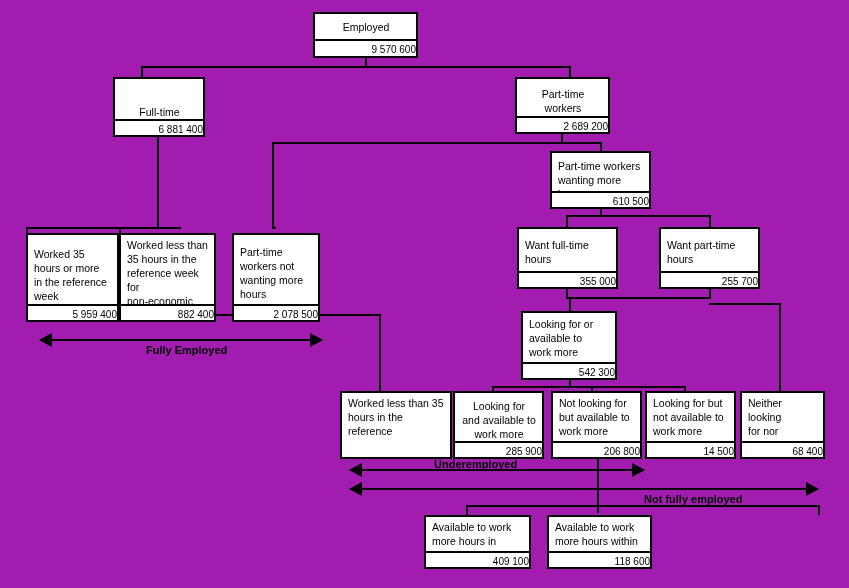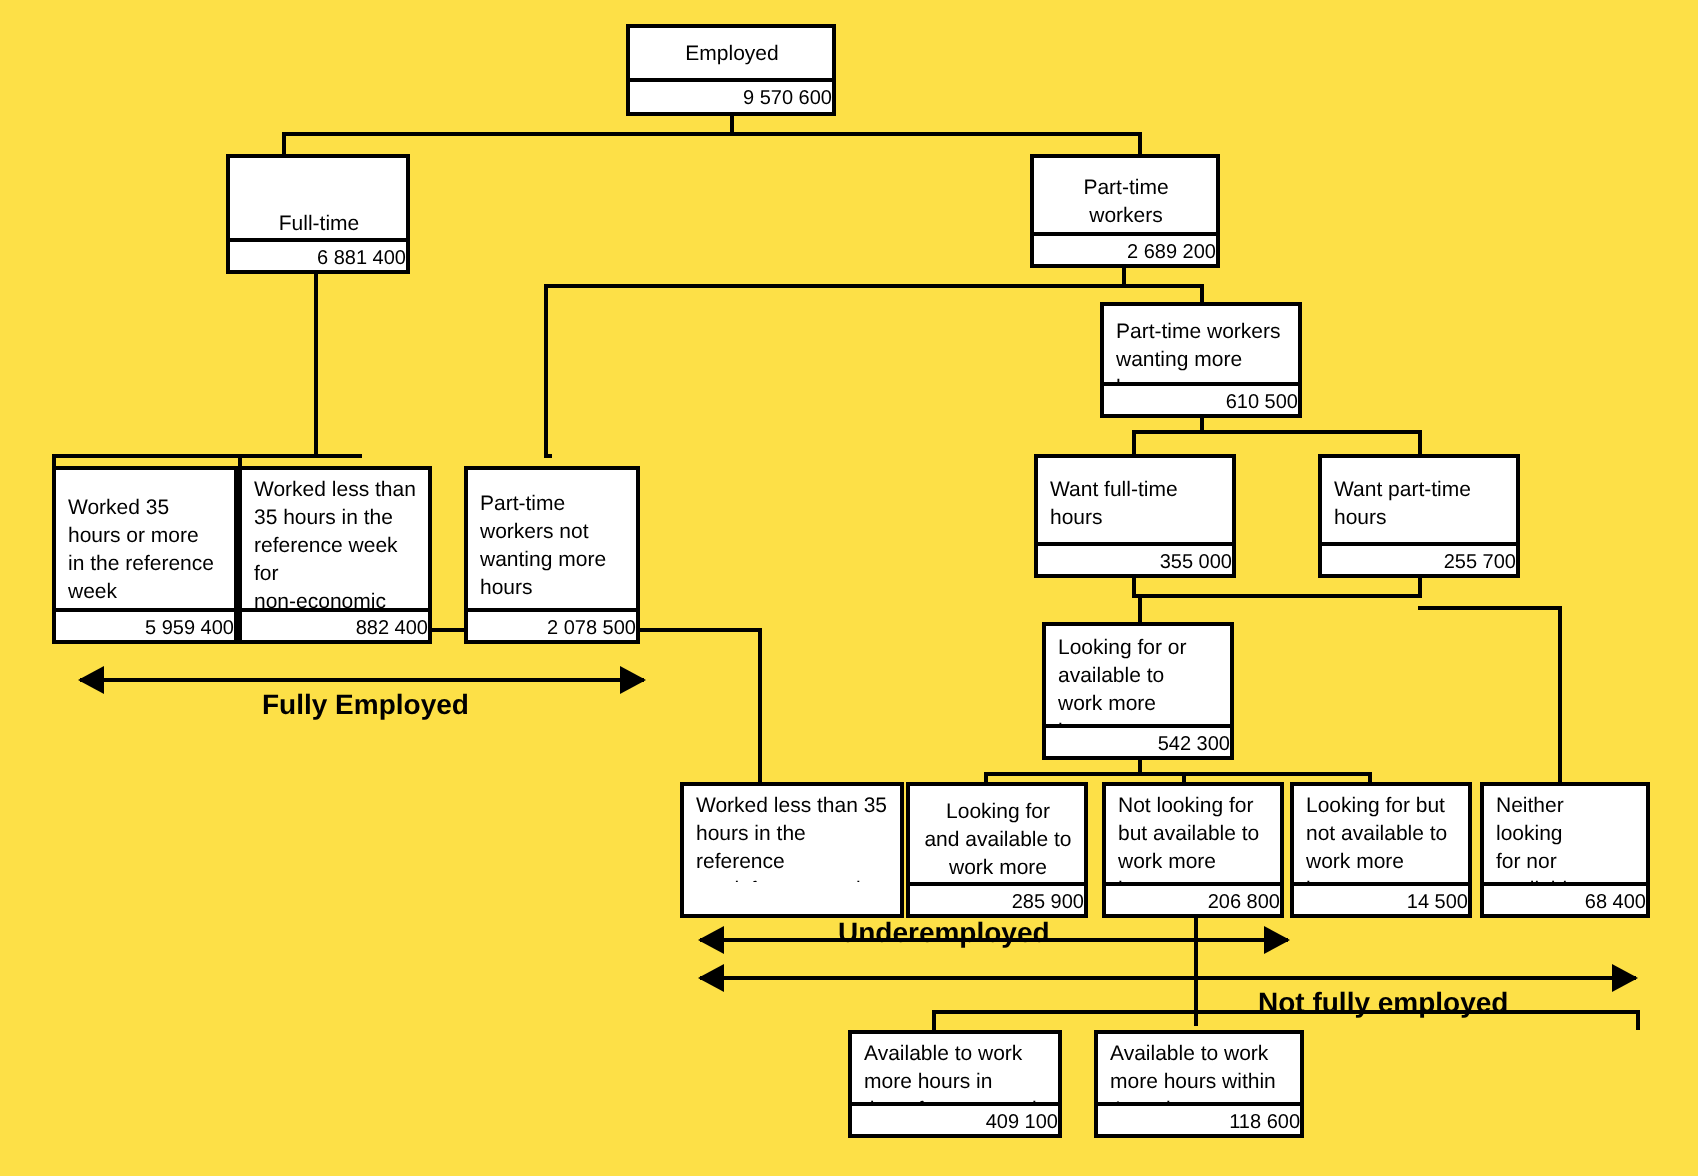--- a/index.html
+++ b/index.html
@@ -1,17 +1,17 @@
 <!DOCTYPE html>
 <html><head>
 <meta charset="utf-8">
 <style>
   html,body{margin:0;padding:0;background:#fff;}
   body{font-family:"Liberation Sans", sans-serif;}
-  #canvas{position:relative;width:849px;height:588px;background:#fde047;overflow:hidden;}
+  #canvas{position:relative;width:849px;height:588px;background:#a21caf;overflow:hidden;}
 
   
   .node{position:absolute;border:2px solid #000;background:#fff;box-sizing:border-box;z-index:3;}
   .node .label{
     font-size:10.5px;line-height:14px;color:#000;
     padding:4px 5px 2px 6px;box-sizing:border-box;overflow:hidden;
   }
   .node .value{
     border-top:2px solid #000;font-size:10px;line-height:13px;
     text-align:right;padding:2px 0 2px 0;box-sizing:border-box;color:#000;
@@ -26,22 +26,22 @@
 
   
   .arrow{position:absolute;height:2px;background:#000;z-index:2;}
   .arrow::before,.arrow::after{
     content:"";position:absolute;top:-6px;width:0;height:0;
     border-top:7px solid transparent;border-bottom:7px solid transparent;
   }
   .arrow::before{left:-1px;border-right:13px solid #000;}
   .arrow::after{right:-1px;border-left:13px solid #000;}
   .arrow-label{
-    position:absolute;font-size:14px;font-weight:bold;color:#000;
-    white-space:nowrap;z-index:4;
+    position:absolute;font-size:11px;font-weight:bold;color:#000;
+    white-space:nowrap;z-index:4;margin-left:15px;
   }
 </style>
 </head>
 <body>
 
 <div id="canvas">
 
   <div class="ln lnv" style="left:365px;top:57px;height:11px;"></div>
 
   <div class="ln lnh" style="left:141px;top:66px;width:430px;"></div>

